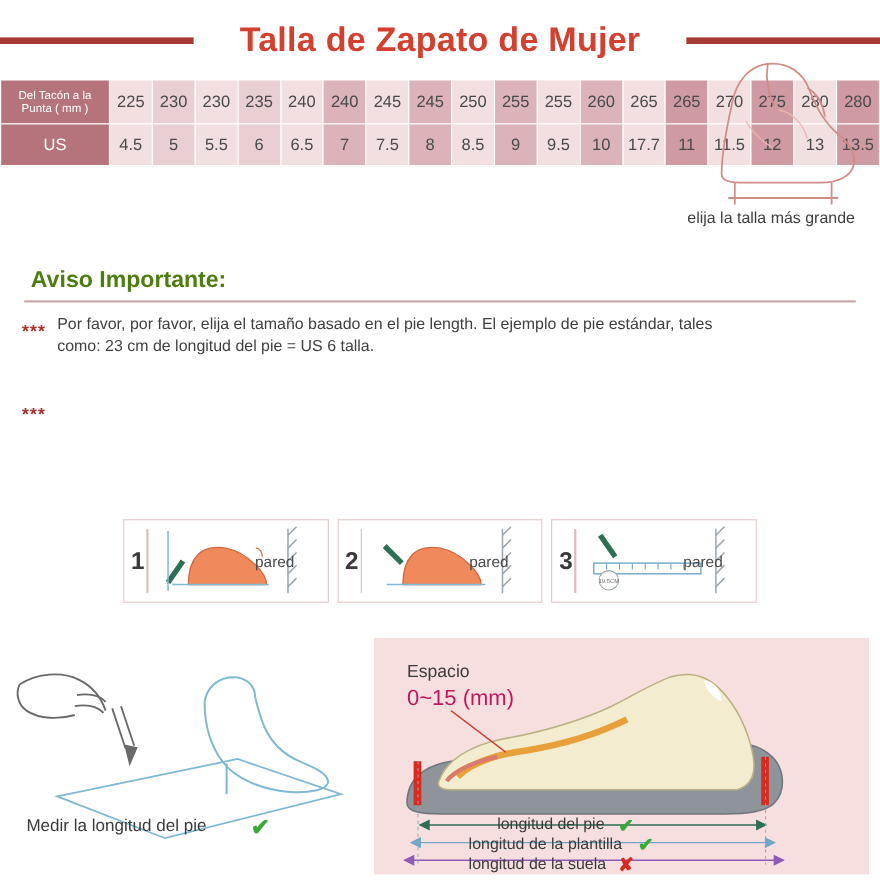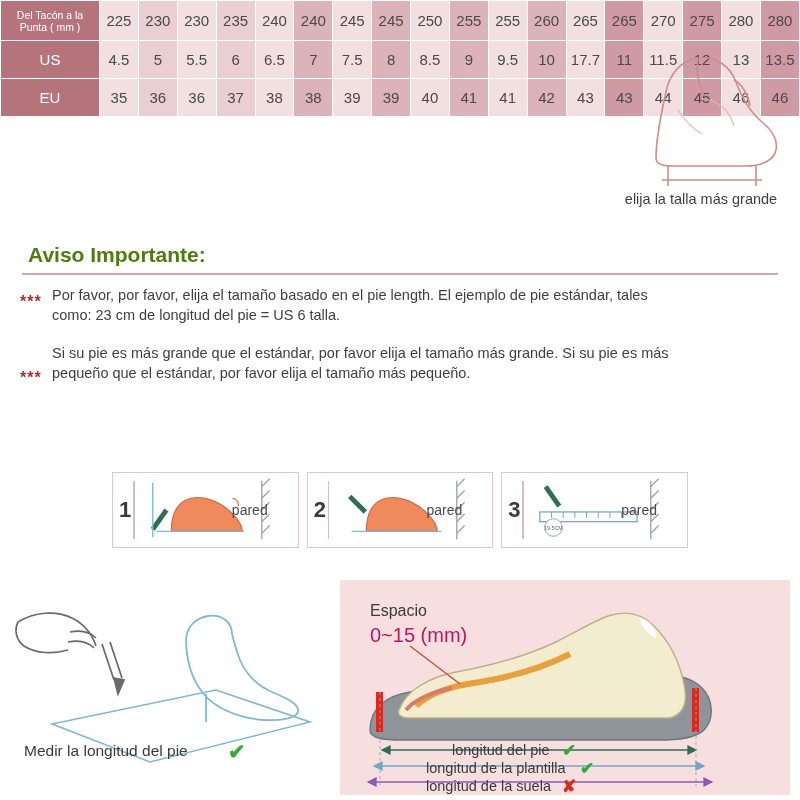--- a/index.html
+++ b/index.html
@@ -157,20 +157,25 @@
   .lbl.l2 { left:86px; top:180px;text-align:center; }
   .lbl.l3 { left:86px; top:198px; }
   .mark-ok { position:absolute; color:#3aa83a; font-size:17px; font-weight:bold; }
   .mark-bad { position:absolute; color:#d82a1e; font-size:17px; font-weight:bold; }
 </style>
 </head>
 <body>
 
 <div class="page">
 
+  <div class="title-wrap">
+    <div class="bar left"></div>
+    <div class="bar right"></div>
+    <div class="title">Talla de Zapato de Mujer</div>
+  </div>
 
   <table class="table">
     <tbody>
         <tr class="r-head">
       <td class="rowlabel small">
         <span>Del Tacón a la Punta ( mm )</span>
       </td>
       <td class="c-a">225</td>
       <td class="c-b">230</td>
       <td class="c-a">230</td>
@@ -204,56 +209,34 @@
       <td class="c-c">9</td>
       <td class="c-a">9.5</td>
       <td class="c-c">10</td>
       <td class="c-a">17.7</td>
       <td class="c-d">11</td>
       <td class="c-a">11.5</td>
       <td class="c-d">12</td>
       <td class="c-a">13</td>
       <td class="c-d">13.5</td>
     </tr>
-    <tr>
-      <td class="rowlabel">EU</td>
-      <td class="c-a">35</td>
-      <td class="c-b">36</td>
-      <td class="c-a">36</td>
-      <td class="c-b">37</td>
-      <td class="c-a">38</td>
-      <td class="c-c">38</td>
-      <td class="c-a">39</td>
-      <td class="c-c">39</td>
-      <td class="c-a">40</td>
-      <td class="c-c">41</td>
-      <td class="c-a">41</td>
-      <td class="c-c">42</td>
-      <td class="c-a">43</td>
-      <td class="c-d">43</td>
-      <td class="c-a">44</td>
-      <td class="c-d">45</td>
-      <td class="c-a">46</td>
-      <td class="c-d">46</td>
-    </tr>
   </tbody>
     </table>
 
   <div class="notice">
     <div class="notice-title">Aviso Importante:</div>
     <div class="notice-rule"></div>
 
     <div class="note-row">
       <span class="stars">***</span>
       <div class="note-text">Por favor, por favor, elija el tamaño basado en el pie length. El ejemplo de pie estándar, tales como: 23 cm de longitud del pie = US 6 talla.</div>
     </div>
 
     <div class="note-row" style="margin-top:18px;">
       <span class="stars low">***</span>
-      <div class="note-text">Si su pie es más grande que el estándar, por favor elija el tamaño más grande. Si su pie es más pequeño que el estándar, por favor elija el tamaño más pequeño.</div>
     </div>
   </div>
 
   <div class="foot-ill">
     <svg viewBox="0 0 150 150" width="150" height="150">
       <g fill="none" stroke="#d08c86" stroke-width="1.6">
         <path d="M18 118 C18 96 24 70 28 52 C31 36 42 20 60 18 C78 16 92 26 98 42 C104 58 112 72 124 82 C134 90 140 100 138 110 C136 120 124 126 108 126 L34 126 C24 126 18 124 18 118 Z"></path>
         <path d="M96 40 C104 44 110 54 112 66"></path>
         <path d="M60 18 C58 30 60 44 66 56"></path>
         <path d="M30 126 L30 146"></path>

